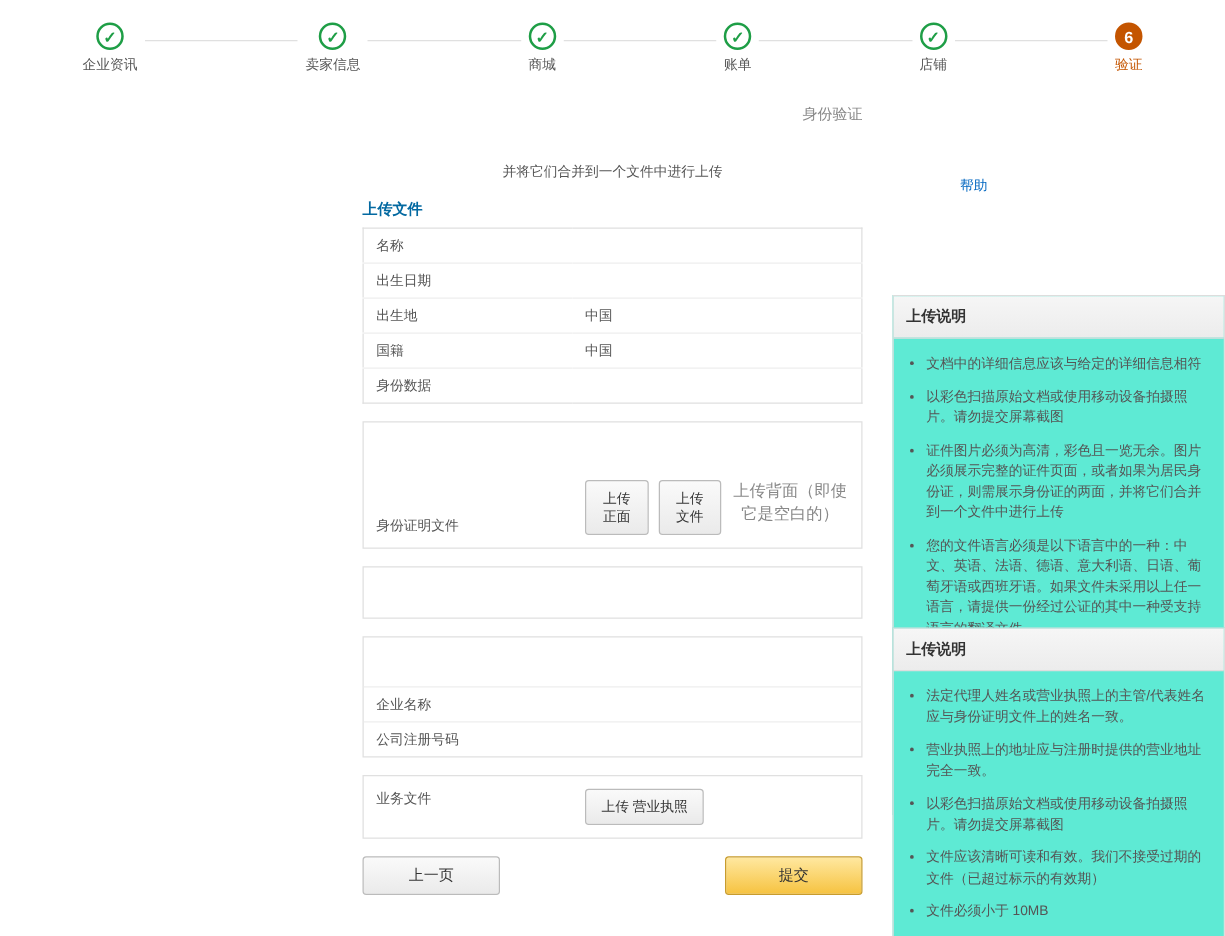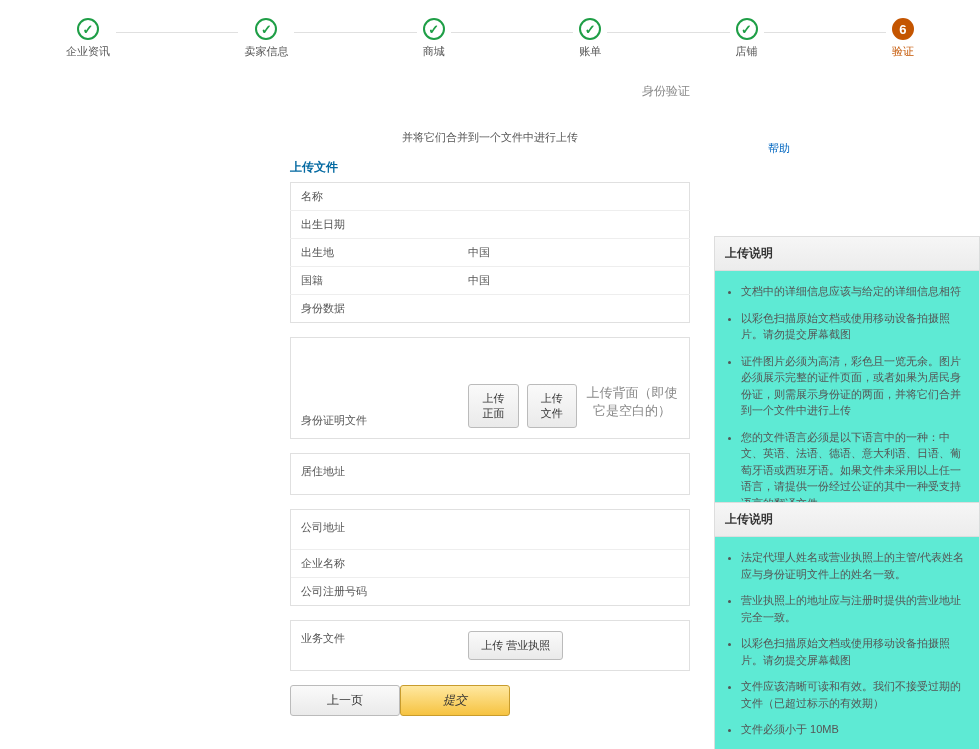--- a/index.html
+++ b/index.html
@@ -154,41 +154,41 @@
     text-align: center;
   }
   .hint {
     font-size: 13px;
     color: #888;
     text-align: center;
   }
 
   .action-bar {
     display: flex;
-    justify-content: flex-start;
+    justify-content: space-between;
+    gap: 14px;
     margin-top: 12px;
   }
   .btn {
     min-width: 110px;
     padding: 6px 14px;
     border-radius: 3px;
     font-size: 12px;
     cursor: pointer;
     text-align: center;
   }
   .btn-default {
     border: 1px solid #bbb;
     background: linear-gradient(#fafafa,#eaeaea);
     color: #333;
   }
   .btn-primary {
     border: 1px solid #c89c2d;
     background: linear-gradient(#ffe8a0,#f6c341);
     color: #333;
-    font-style: italic;
   }
 
   
   .side-panel {
     position: absolute;
     right: 0;
     width: 266px;
     border: 1px solid #ddd;
     background: #5eead4;
     font-size: 11px;
@@ -292,28 +292,26 @@
       <div class="cell-content">
         <button class="upload-btn">上传正面</button>
         <button class="upload-btn">上传文件</button>
         <div class="hint">上传背面（即使它是空白的）</div>
       </div>
     </div>
   </div>
 
   <div class="upload-block">
     <div class="row short">
-      <div class="cell-label">居住地址</div>
       <div class="cell-content"></div>
     </div>
   </div>
 
   <div class="upload-block">
     <div class="row short">
-      <div class="cell-label">公司地址</div>
       <div class="cell-content"></div>
     </div>
     <div class="row">
       <div class="cell-label" style="padding-top:6px;padding-bottom:6px">企业名称</div>
       <div class="cell-content" style="padding-top:6px;padding-bottom:6px"></div>
     </div>
     <div class="row">
       <div class="cell-label" style="padding-top:6px;padding-bottom:6px">公司注册号码</div>
       <div class="cell-content" style="padding-top:6px;padding-bottom:6px"></div>
     </div>

